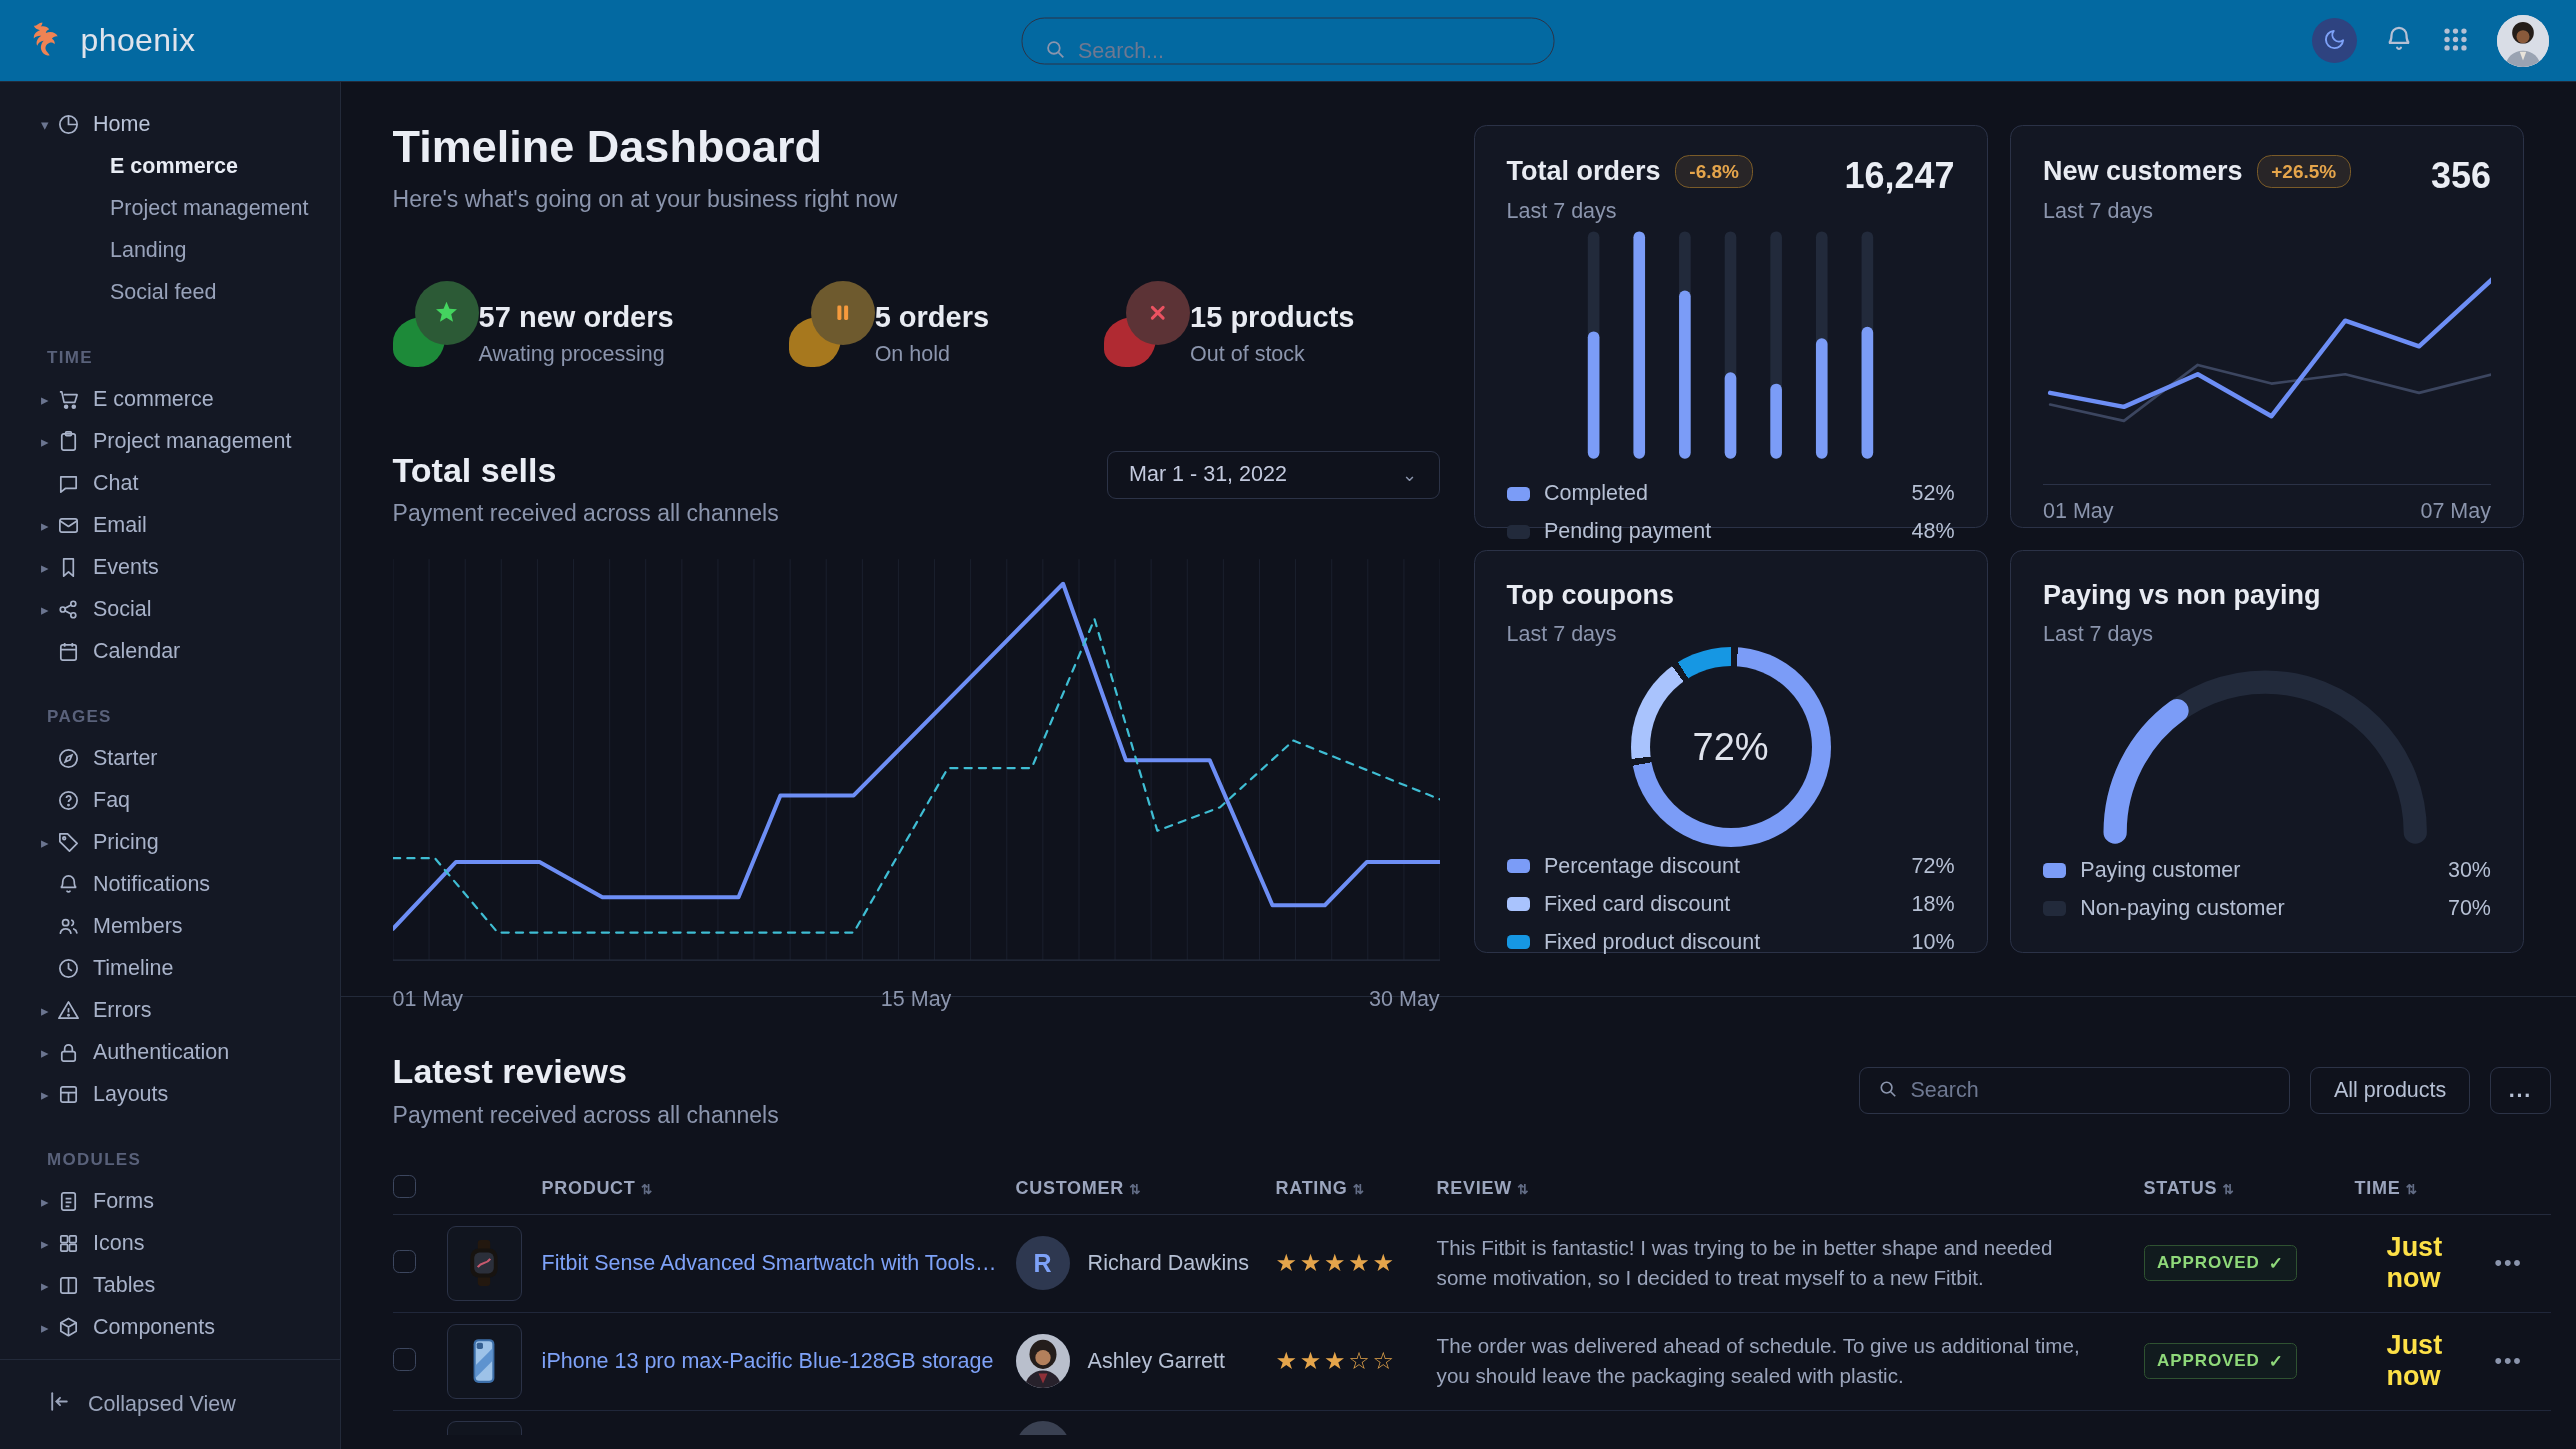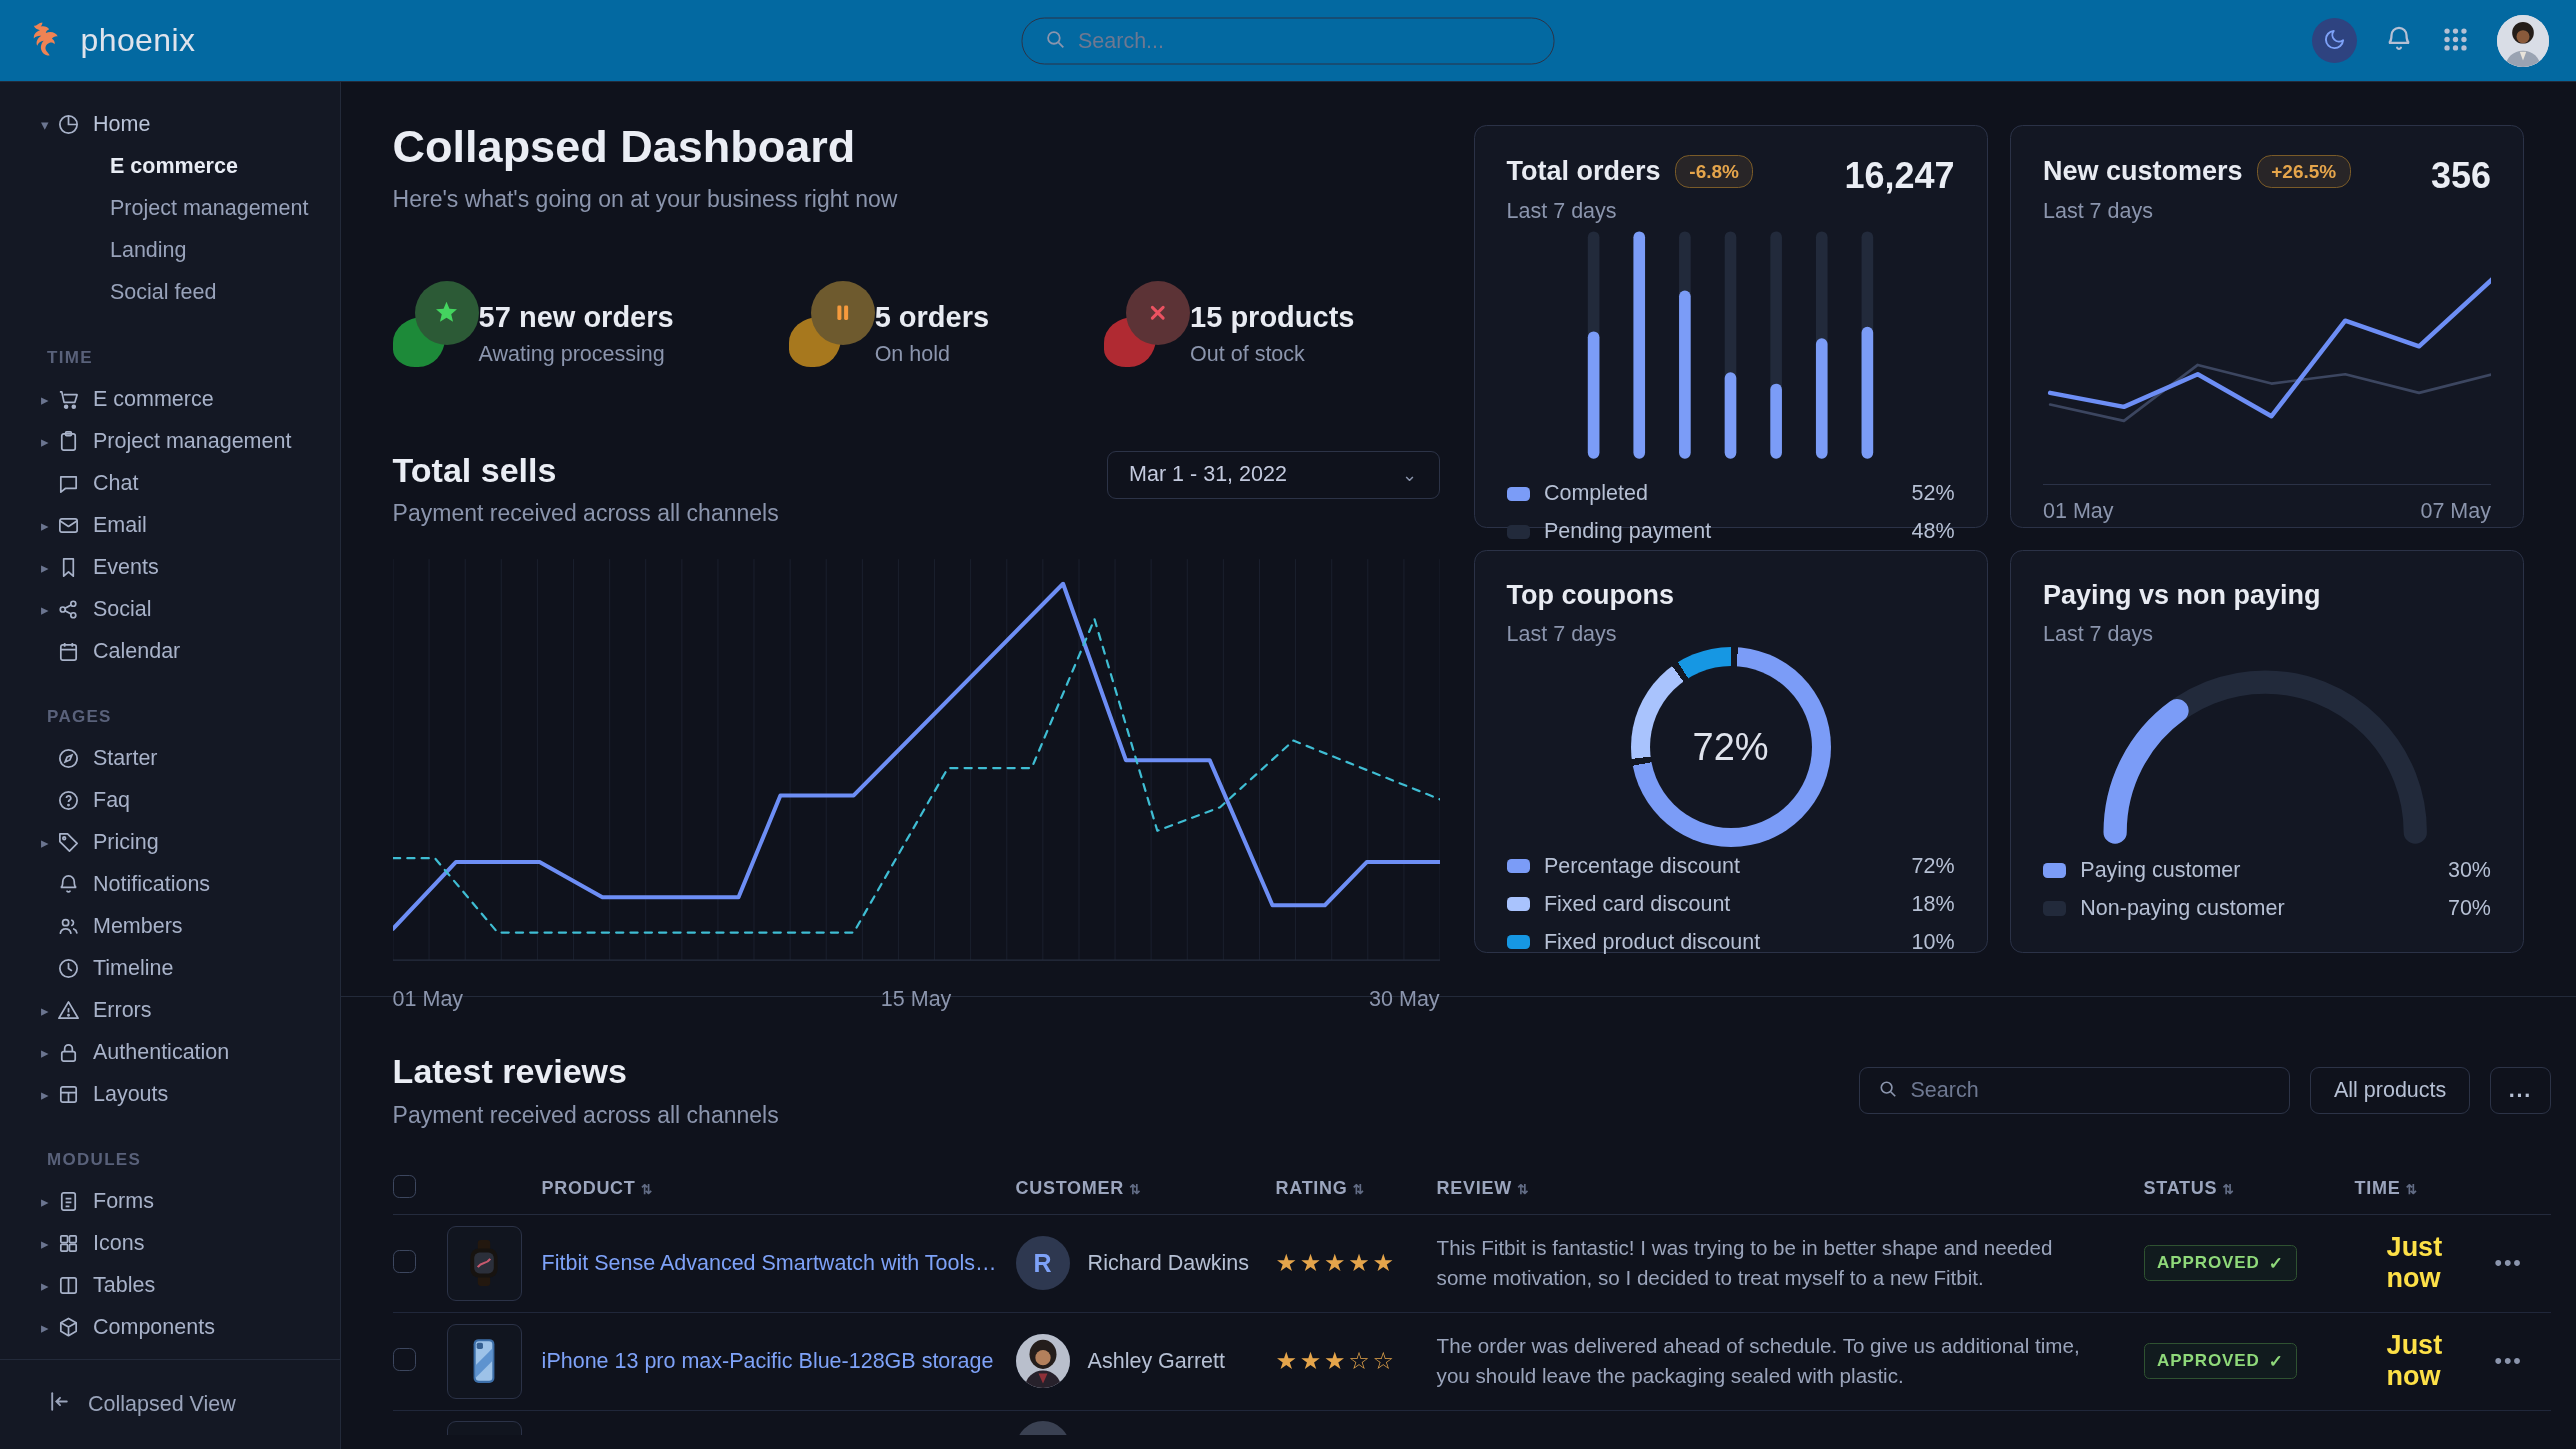--- a/index.html
+++ b/index.html
@@ -6,21 +6,21 @@
   html,body { width:2576px; height:1449px; overflow:hidden; background:#0f121c;
     font-family:"Liberation Sans", sans-serif; color:#e8ebf2; }
 
   
   .topnav { height:82px; background:#0369a1; border-bottom:0.9px solid #232a3a;
     display:flex; align-items:center; padding:0 27px; position:relative; }
   .brand { display:flex; align-items:center; gap:12.5px; }
   .brand-name { font-size:32px; font-weight:500; color:#dfe3ec; letter-spacing:0.4px; }
   .nav-search { position:absolute; left:50%; top:50%; transform:translate(-50%,-50%);
     width:533px; height:47px; border:0.9px solid #2c3347; border-radius:23px;
-    display:flex; align-items:center; gap:12.5px; padding:0 21.5px; background:transparent; }
+    display:flex; align-items:flex-end; gap:12.5px; padding:0 21.5px; background:transparent; }
   .nav-search input { background:transparent; border:none; outline:none; color:#c3cade;
     font-size:21.5px; width:100%; font-family:inherit; }
   .nav-search input::placeholder { color:#6e7891; }
   .nav-right { margin-left:auto; display:flex; align-items:center; gap:27px; }
   .moon-btn { width:45px; height:45px; border-radius:50%; background:#2e4380; border:none;
     display:flex; align-items:center; justify-content:center; cursor:pointer; }
   .icon-btn { background:none; border:none; cursor:pointer; display:flex; align-items:center; }
   .avatar-nav { width:52px; height:52px; border-radius:50%; overflow:hidden; background:#d9dde6; }
 
   
@@ -438,21 +438,21 @@
             <path d="M19 12H9M12.5 8.5L9 12l3.5 3.5"></path>
           </svg>
       </span>
       <span>Collapsed View</span>
     </div>
   </aside>
 
   <main class="main">
     <section class="top-section">
       <div class="left-col">
-        <h1 class="page-title">Collapsed Dashboard</h1>
+        <h1 class="page-title">Timeline Dashboard</h1>
         <div class="page-sub">Here's what's going on at your business right now</div>
 
         <div class="stats-row">
           <div class="stat">
             <div class="stat-art">
               <span class="stat-blob" style="background:#1d8a39;"></span>
               <span class="stat-circle" style="background:#2c5a36;">
                 <svg width="27" height="27" viewBox="0 0 24 24" fill="#44d45f">
                     <path d="M12 2.5l2.6 6.2 6.7.5-5.1 4.4 1.6 6.6L12 16.6l-5.8 3.6 1.6-6.6-5.1-4.4 6.7-.5z"></path>
                   </svg>

